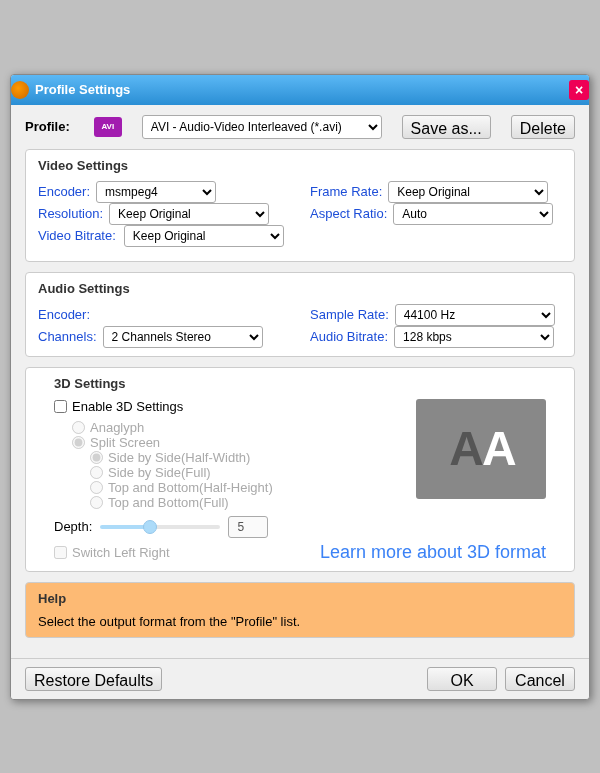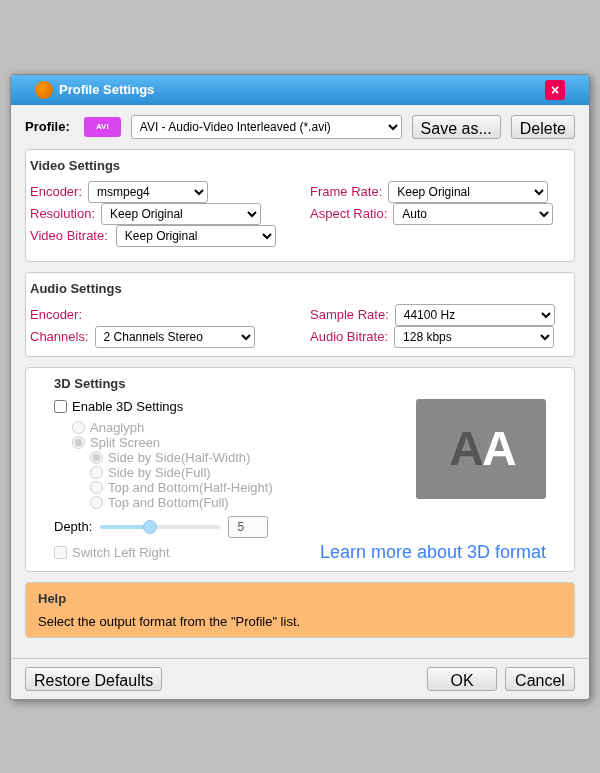--- a/index.html
+++ b/index.html
@@ -19,21 +19,21 @@
       border: 1px solid #888;
       box-shadow: 2px 2px 8px rgba(0,0,0,0.4);
       border-radius: 4px;
       overflow: hidden;
     }
     .title-bar {
       background: linear-gradient(to bottom, #5bb8f5, #2a8ed4);
       color: white;
       display: flex;
       align-items: center;
-      padding: 6px 24px;
+      padding: 6px 0;
       height: 30px;
     }
     .title-bar-icon {
       width: 18px;
       height: 18px;
       margin-right: 6px;
       border-radius: 50%;
       background: radial-gradient(circle at 40% 40%, #f90, #c60);
       flex-shrink: 0;
     }
@@ -56,31 +56,31 @@
       font-weight: bold;
       border: none;
     }
     .content {
       padding: 10px 14px;
     }
     .profile-row {
       display: flex;
       align-items: center;
       margin-bottom: 10px;
-      gap: 10px;
+      gap: 20px;
       justify-content: flex-end;
     }
     .profile-label {
       font-weight: bold;
       margin-right: 4px;
     }
     .profile-icon {
-      width: 37px;
+      width: 28px;
       height: 20px;
-      background: #d946ef;
+      background: #a21caf;
       border-radius: 3px;
       display: flex;
       align-items: center;
       justify-content: center;
       font-size: 8px;
       color: white;
       font-weight: bold;
       flex-shrink: 0;
     }
     select {
@@ -102,37 +102,37 @@
       border-radius: 3px;
       background: linear-gradient(to bottom, #f8f8f8, #e0e0e0);
       font-size: 16px;
       cursor: pointer;
       height: 24px;
     }
     .section-box {
       border: 1px solid #ccc;
       border-radius: 4px;
       margin-bottom: 10px;
-      padding: 8px 4px;
+      padding: 8px 12px;
       background: white;
     }
     .section-title {
       font-weight: bold;
       margin-bottom: 8px;
       color: #333;
     }
     .form-row {
       display: flex;
       align-items: center;
       margin-bottom: 6px;
       gap: 8px;
     }
     .field-label {
       text-align: right;
-      color: #be185d;
+      color: #1d4ed8;
       flex-shrink: 0;
     }
     .field-select {
       height: 22px;
       min-width: 120px;
     }
     .field-select-wide {
       min-width: 160px;
     }
     .two-col {

